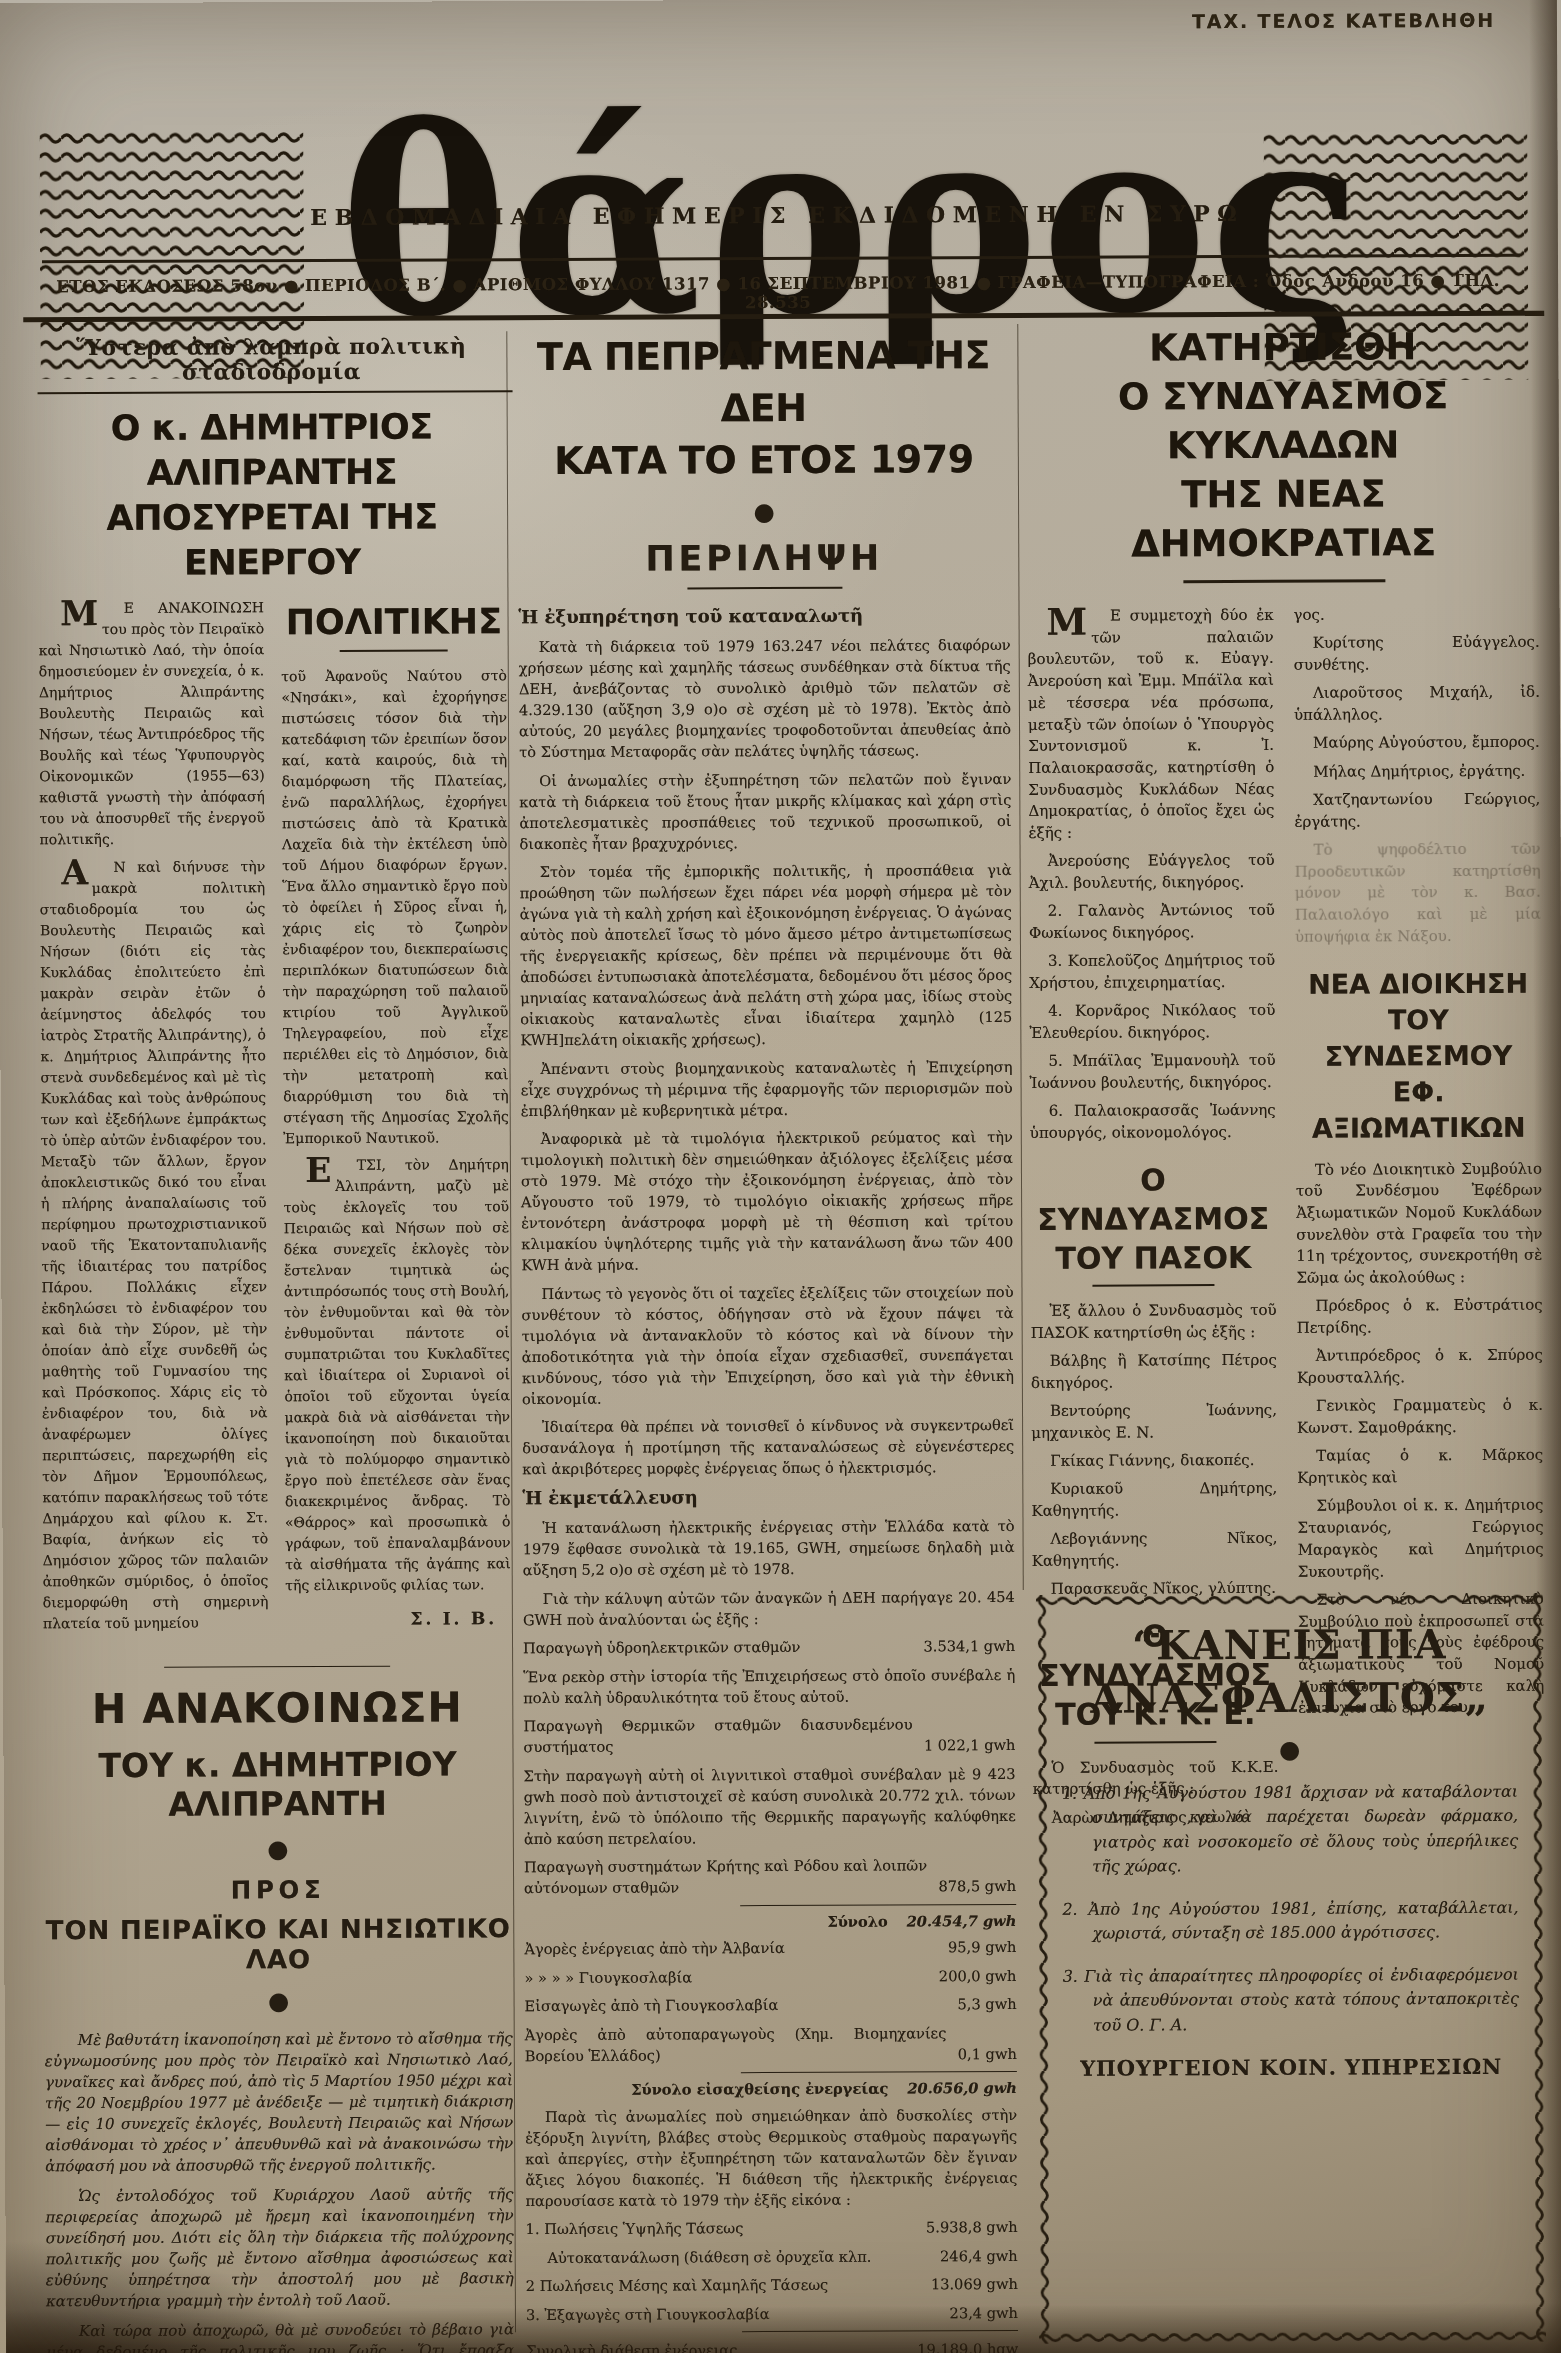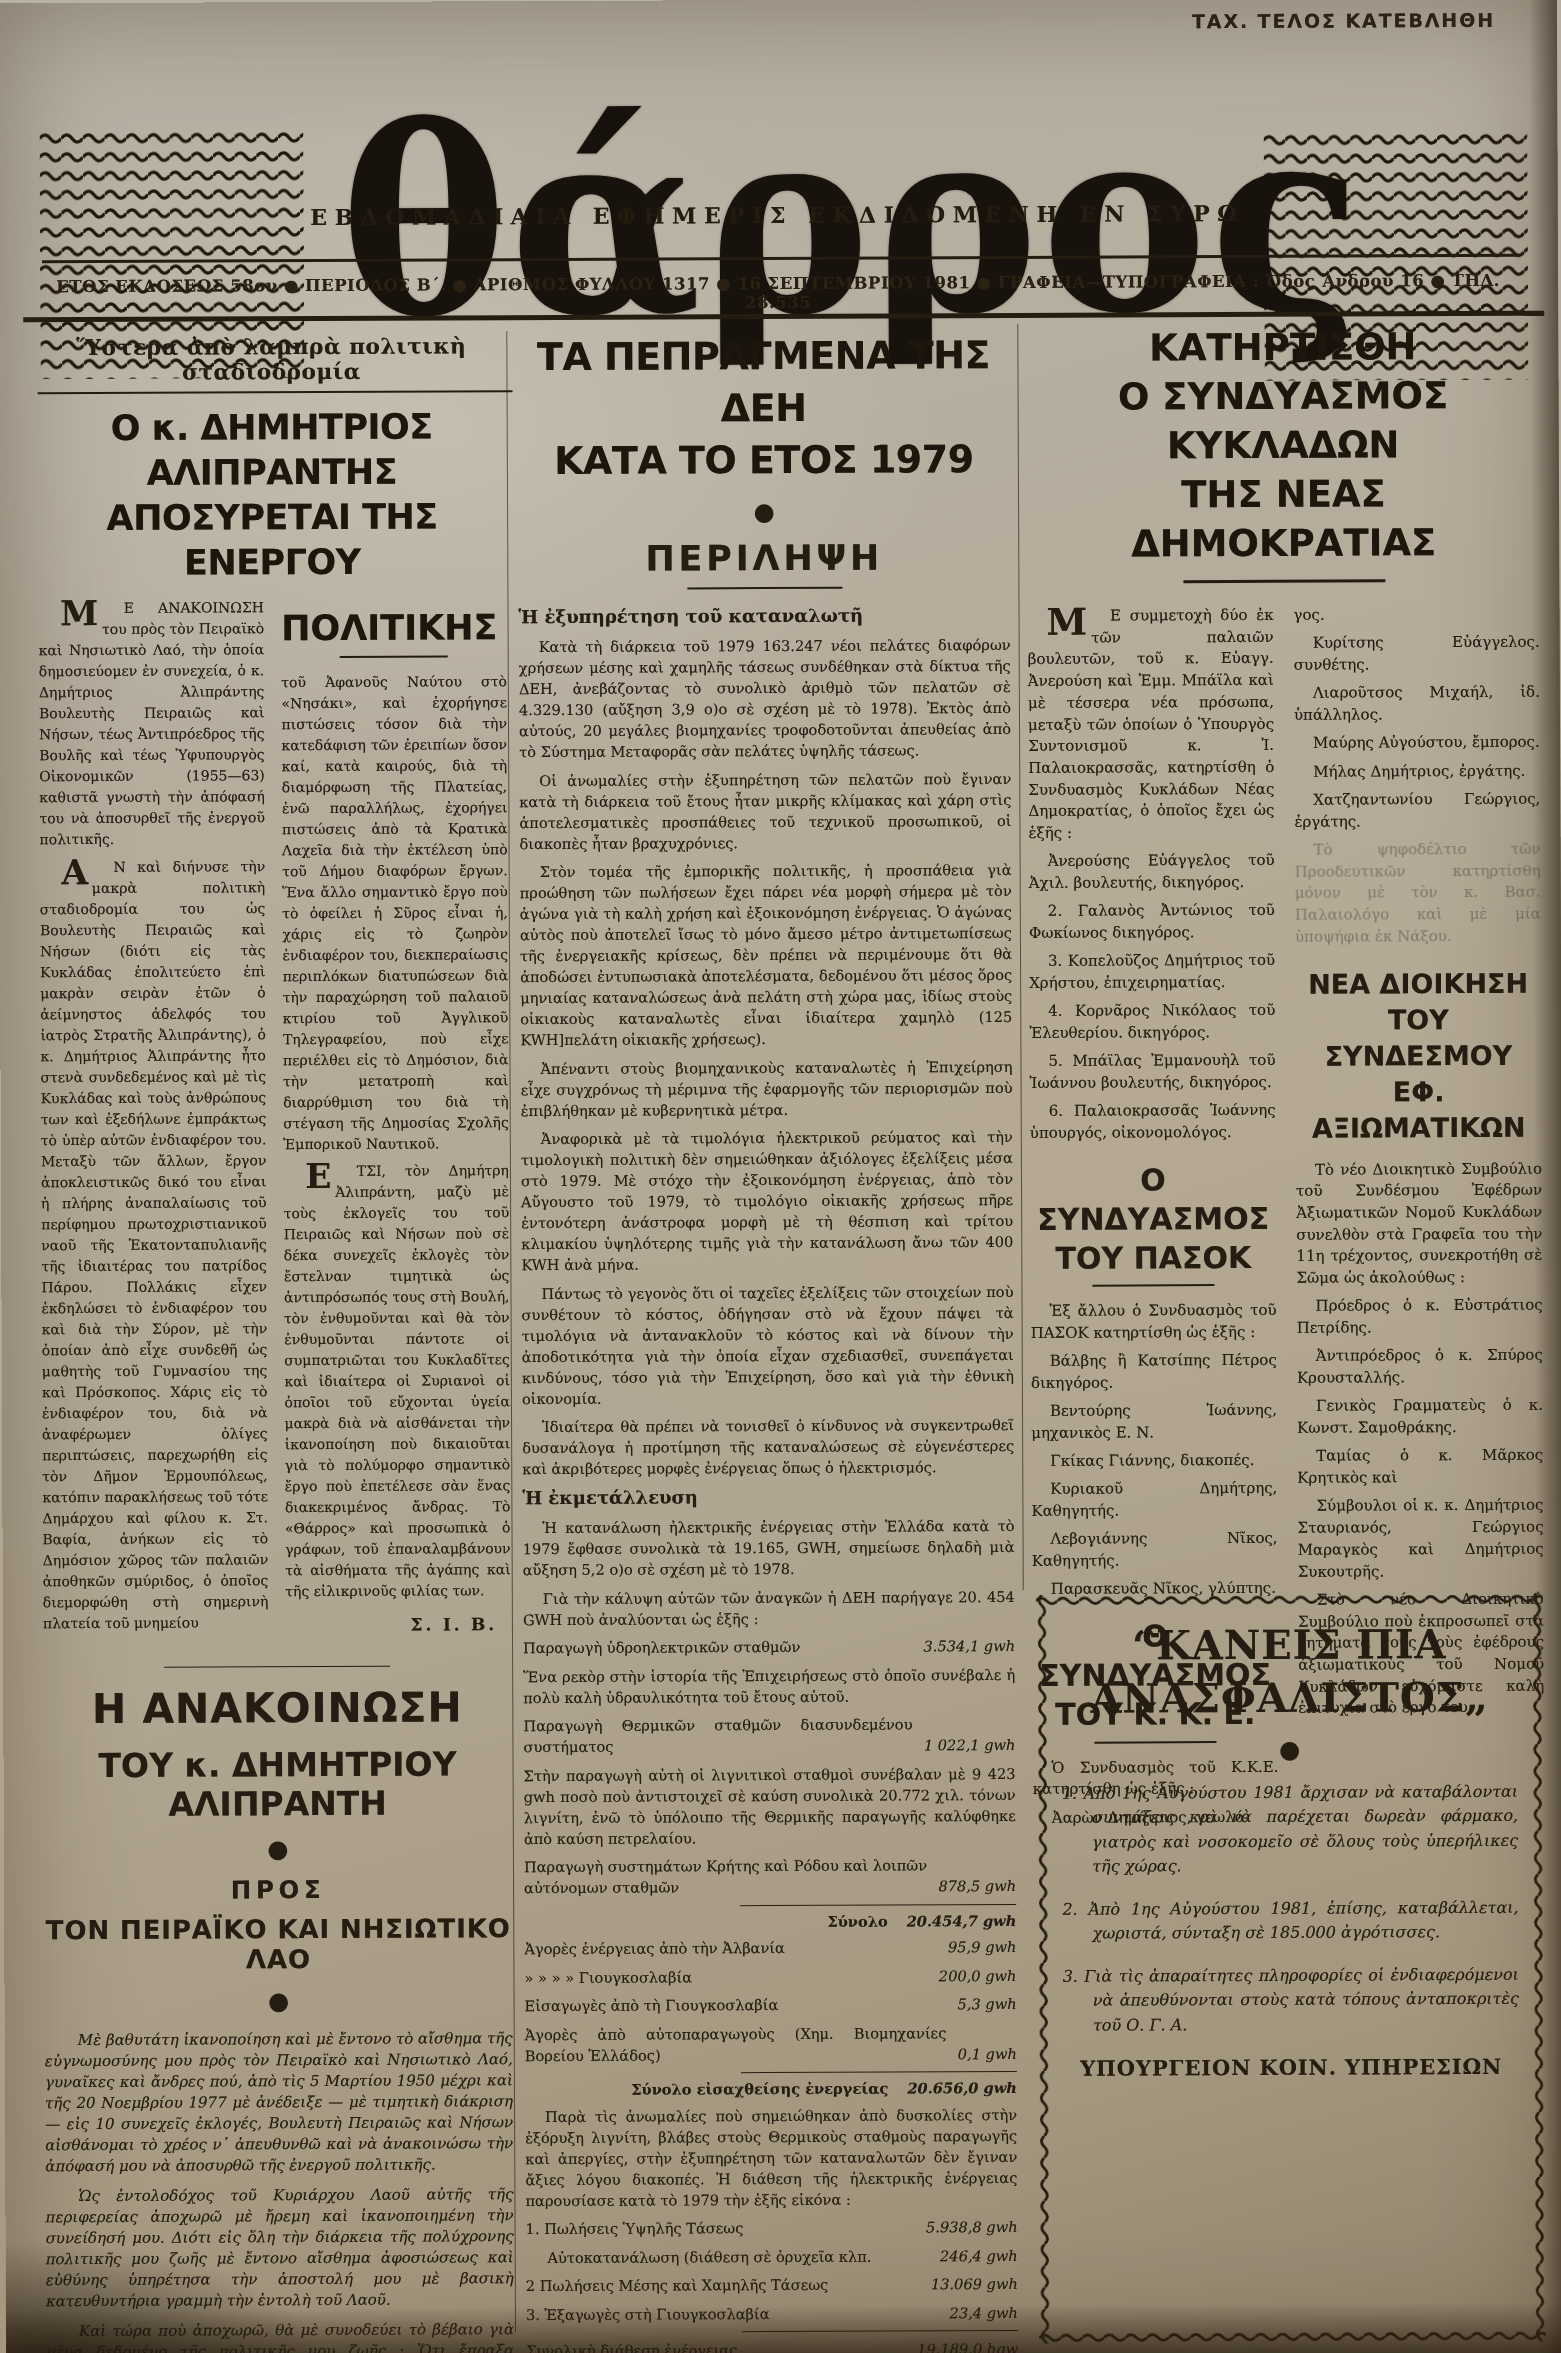--- a/index.html
+++ b/index.html
@@ -36,21 +36,21 @@
   .bodytxt p{margin:0 0 6.6px 0; text-indent:21.7px; line-height:21px;}
   .dc::first-letter{float:left; font-size:2.45em; line-height:0.78; padding:1.9px 3.8px 0 0; font-weight:700;}
 
   
   .col1{left:40px; top:332px; width:468px;}
   .kicker{font-size:21.7px; font-weight:700; text-align:center; letter-spacing:0.5px;}
   .kick-rule{width:475px; height:2.4px; background:#241c10; margin:6.6px auto 12.2px auto;}
   .headline{font-size:35px; line-height:45px; font-weight:700; letter-spacing:-0.5px; text-align:center; color:#1d160c;}
   .c1-row{display:flex; gap:17px; margin-top:12.2px;}
   .subcol{width:226px; font-size:14px;}
-  .h3pol{font-size:35px; font-weight:700; color:#1d160c; margin-top:11px;}
+  .h3pol{font-size:35px; font-weight:700; text-align:center; color:#1d160c; margin-top:5px;}
   .pol-rule{width:108px; height:1.9px; background:#241c10; margin:7.5px auto 14px auto;}
   .byline{text-align:right; font-size:17px; font-weight:700; letter-spacing:2.8px; margin-top:12.2px; padding-right:14px;}
 
   .ann{margin-top:26px;}
   .ann-toprule{width:226px; height:1.9px; background:#241c10; margin:0 auto 17px auto;}
   .ann-h1{font-size:41px; font-weight:700; text-align:center; letter-spacing:0.9px;}
   .ann-h2{font-size:33px; font-weight:700; text-align:center; margin-top:12.2px;}
   .dot{text-align:center; font-size:24.5px; line-height:28px; margin:12.2px 0;}
   .ann-pros{font-size:24.5px; font-weight:700; text-align:center; letter-spacing:4.7px; margin-top:4.7px;}
   .ann-lao{font-size:26px; font-weight:700; text-align:center; letter-spacing:0.9px; margin-top:10.4px;}
@@ -59,21 +59,21 @@
 
   
   .col2{left:520px; top:330px; width:492px;}
   .c2-flow{margin-top:16px; font-size:14.6px;}
   .c2-flow p{margin:0 0 7.5px 0; text-indent:20px; line-height:21px;}
   .subhead{font-size:18px; font-weight:700; margin:4.7px 0 9.4px 0; text-indent:0;}
   .perilipsi{font-size:35px; font-weight:700; text-align:center; letter-spacing:3.8px; margin-top:3.8px;}
   .peri-rule{width:155px; height:1.9px; background:#241c10; margin:8.5px auto 0 auto;}
   .drow{display:flex; justify-content:space-between; align-items:flex-end; margin:0 0 7.5px 0; line-height:21px;}
   .drow .lbl{flex:1; padding-right:11.3px;}
-  .drow .val{white-space:nowrap; font-style:italic;}
+  .drow .val{white-space:nowrap; }
   .sumline{width:56%; height:1.4px; background:#241c10; margin:2.8px 0 6.6px auto;}
   .totrow{display:flex; justify-content:flex-end; gap:19px; margin:0 0 7.5px 0; font-weight:700;}
   .totrow .val{font-style:italic;}
 
   
   .col3{left:1029px; top:325px; width:513px; height:2048px;}
   .c3-head{font-size:37px; line-height:49px; font-weight:700; text-align:center; color:#1d160c;}
   .c3-rule{width:202px; height:2.4px; background:#241c10; margin:12.2px auto 0 auto;}
   .c3sub{position:absolute; top:282px; width:246px; font-size:15px;}
   .c3sub p{margin:0 0 6.6px 0; text-indent:19px; line-height:21.7px;}

